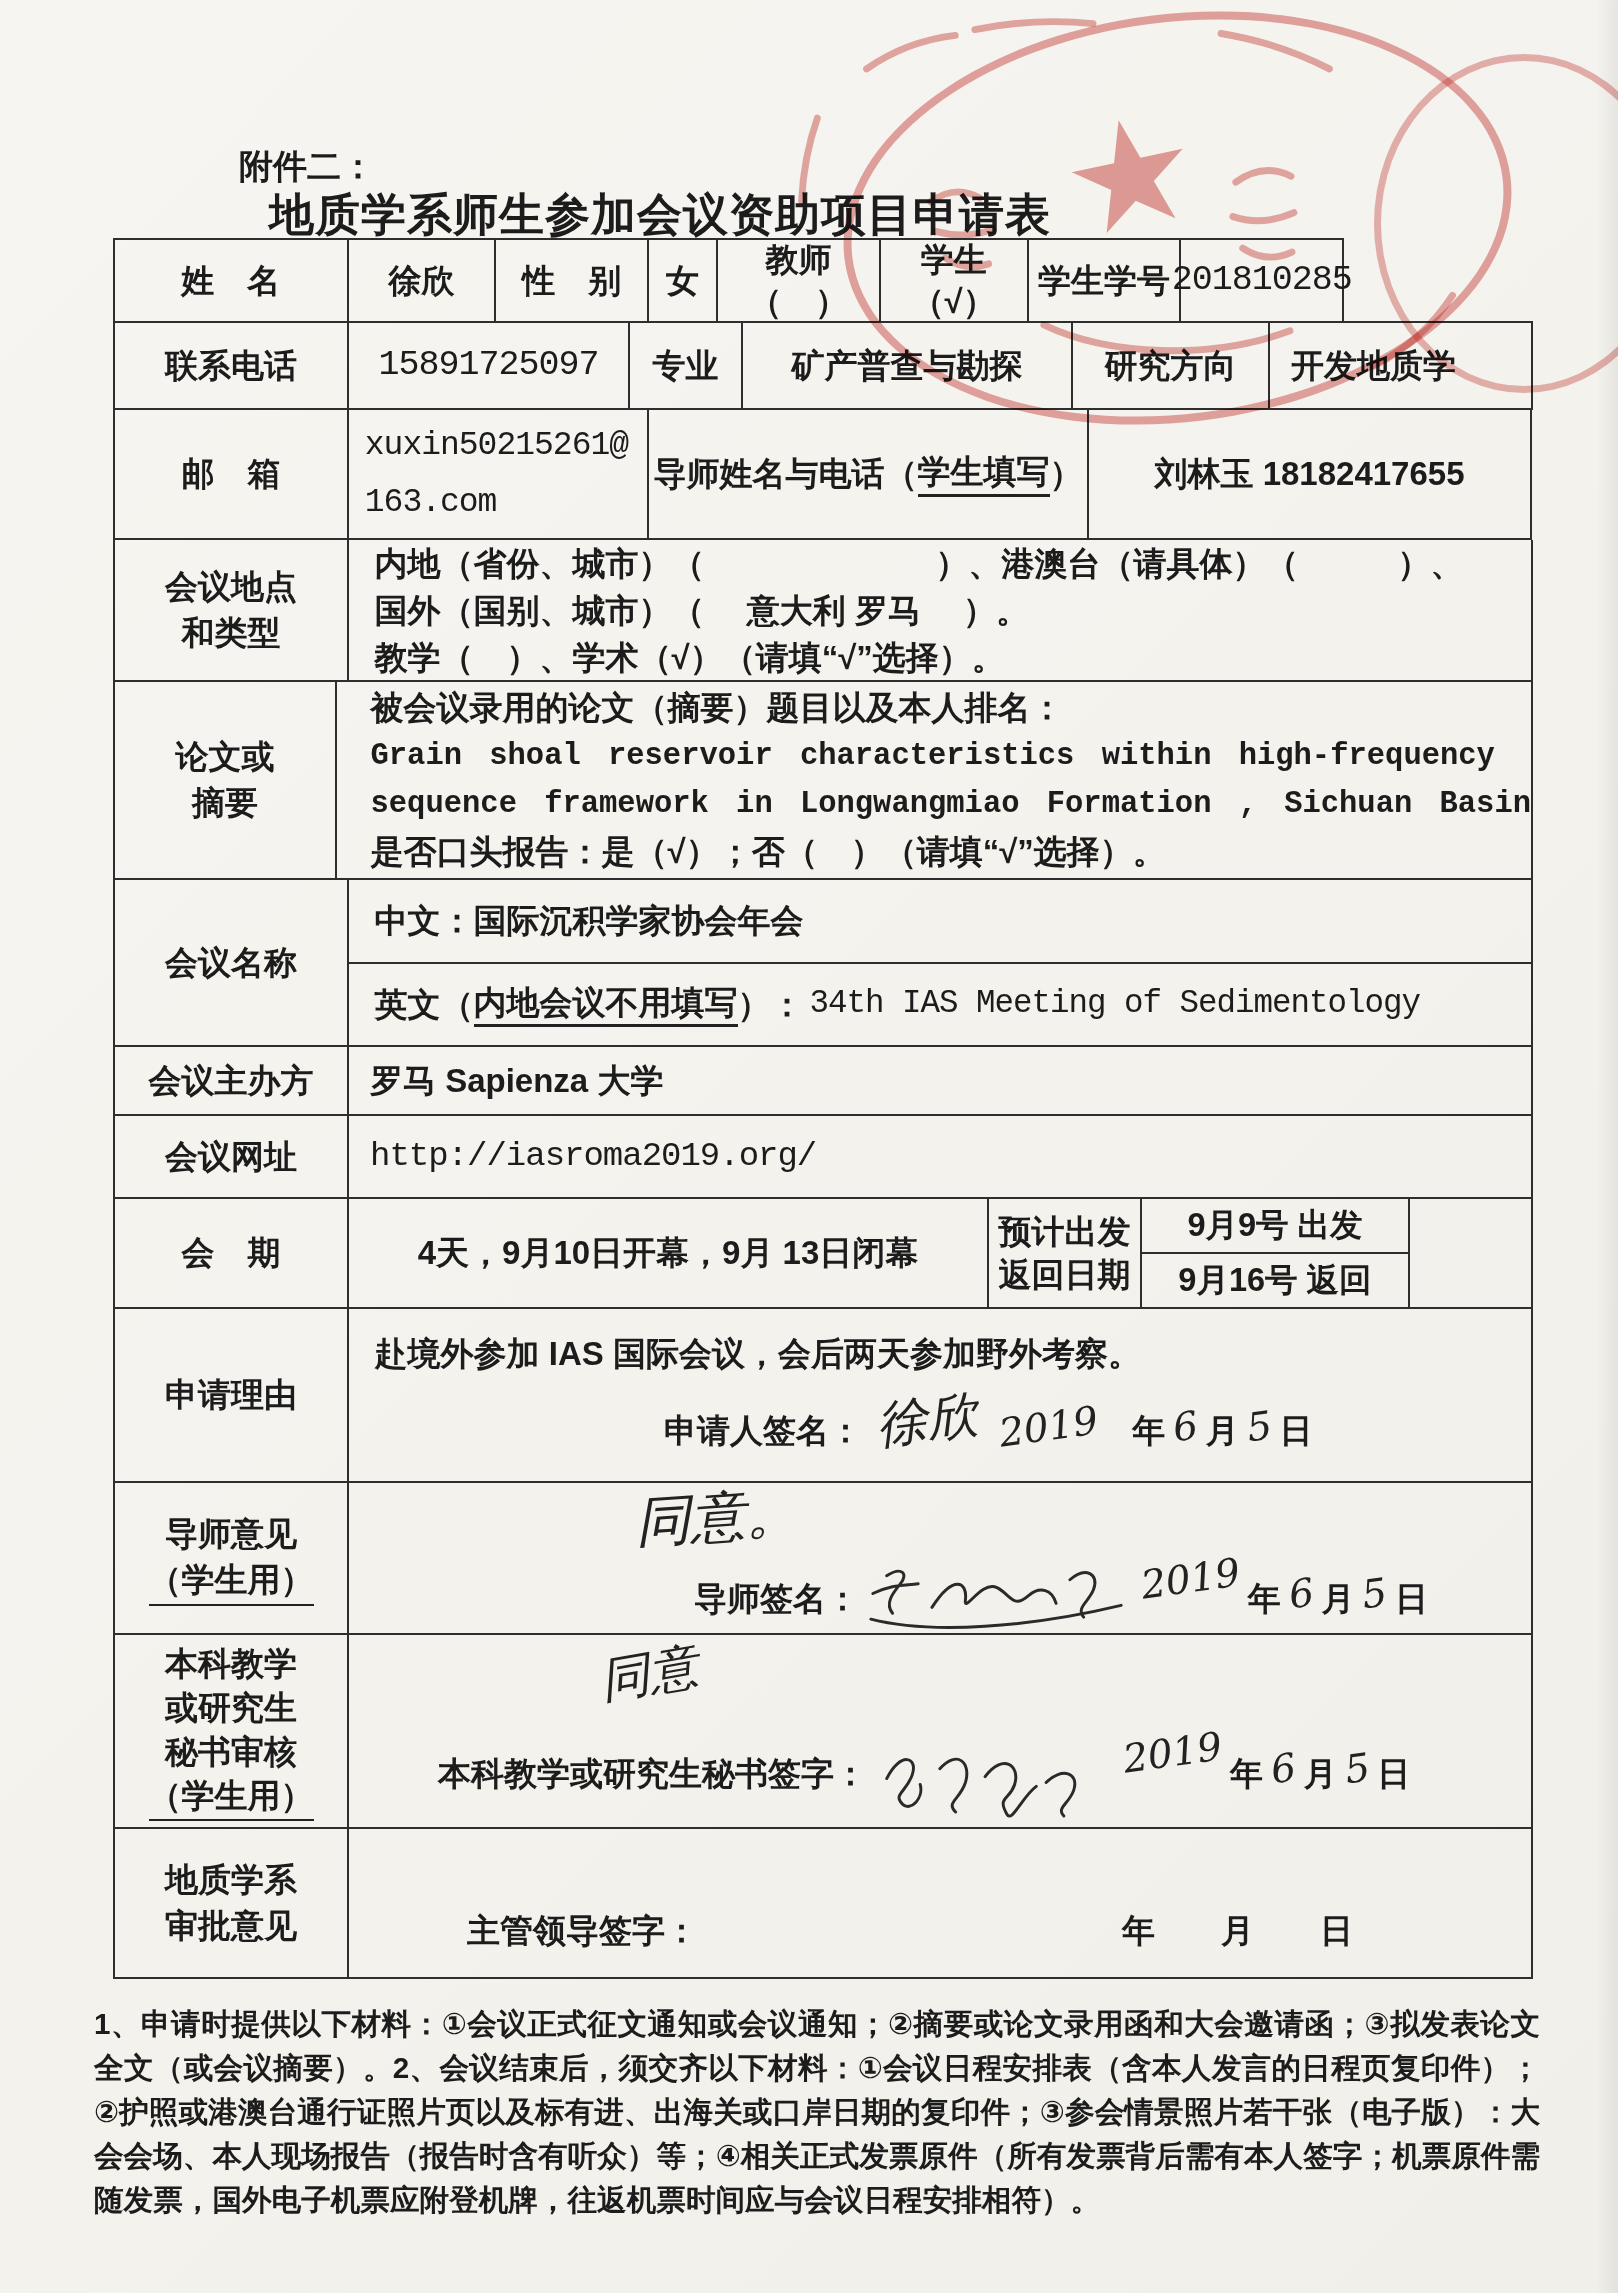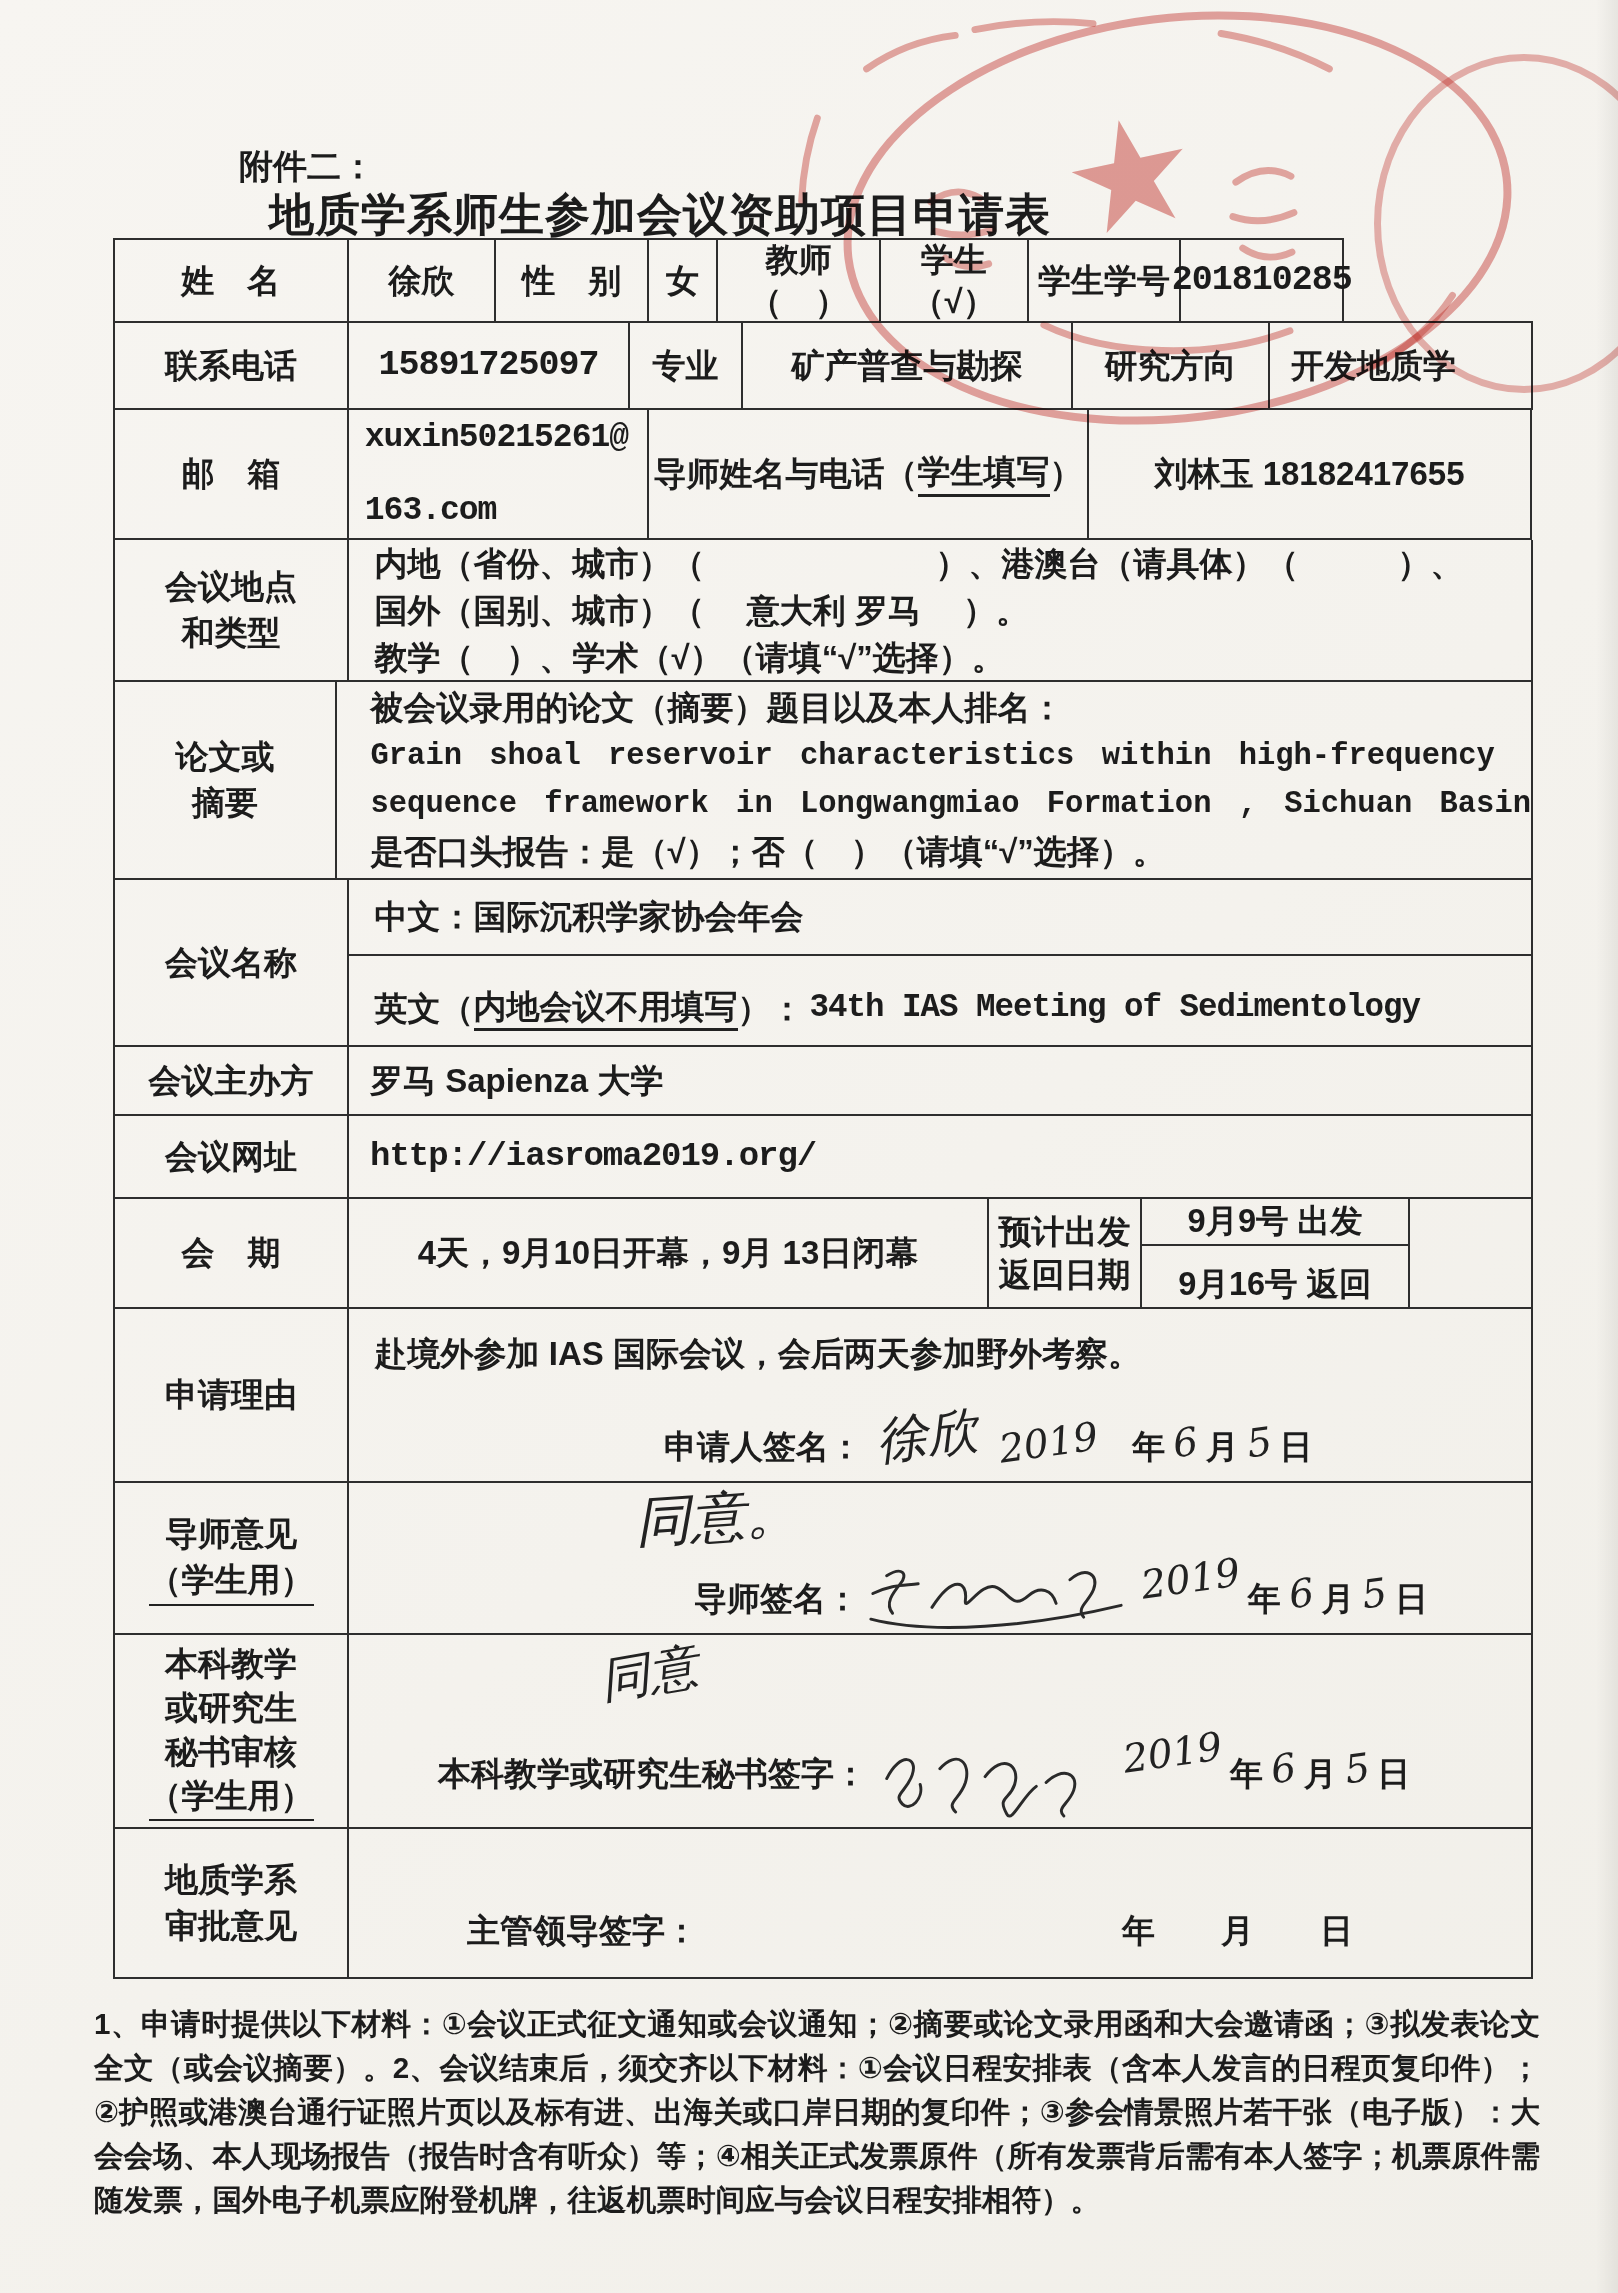--- a/index.html
+++ b/index.html
@@ -16,25 +16,25 @@
     font-size:45px;font-weight:800;letter-spacing:1px;}
   
   .tbl{position:absolute;left:113px;top:238px;width:1420px;font-size:33px;font-weight:600;}
   .row{display:flex;}
   .c{box-sizing:border-box;border-right:2px solid #2e2e2e;border-bottom:2px solid #2e2e2e;
      display:flex;align-items:center;justify-content:center;text-align:center;line-height:1.25;}
   .bl{border-left:2px solid #2e2e2e;}
   .bt{border-top:2px solid #2e2e2e;}
   .sp{border:none;border-bottom:2px solid #2e2e2e;background:transparent;}
   .left{justify-content:flex-start;text-align:left;padding-left:21px;}
-  .col{flex-direction:column;align-items:stretch;padding:0;gap:16px;}
+  .col{flex-direction:column;align-items:stretch;padding:0;}
   .sub{flex:1;display:flex;align-items:center;border-bottom:2px solid #2e2e2e;}
   .sub.last{border-bottom:none;}
   .stack{display:flex;flex-direction:column;line-height:46px;}
-  .mono{font-family:"Liberation Mono","DejaVu Sans Mono",monospace;font-weight:700;letter-spacing:-1px;}
+  .mono{font-family:"Liberation Mono","DejaVu Sans Mono",monospace;font-weight:400;letter-spacing:-1px;}
   .eng{font-family:"Liberation Mono","DejaVu Sans Mono",monospace;font-weight:600;font-size:30.5px;
        letter-spacing:0;word-spacing:8.9px;white-space:nowrap;}
   .ul{border-bottom:3px solid #222;padding-bottom:1px;}
   .lines{display:flex;flex-direction:column;line-height:47px;padding:9.9px 0 9.9px 25.6px;}
   
   .hand{font-family:"DejaVu Serif","Liberation Serif",serif;font-style:italic;font-weight:500;
         display:inline-block;transform:rotate(-5deg);color:#222;}
   .sig-name{font-size:51px;transform:rotate(-7deg);margin:0 13.8px;}
   .hnum{font-size:39px;margin:0 7.9px;transform:rotate(-8deg);}
   .signline{display:flex;align-items:flex-end;}

